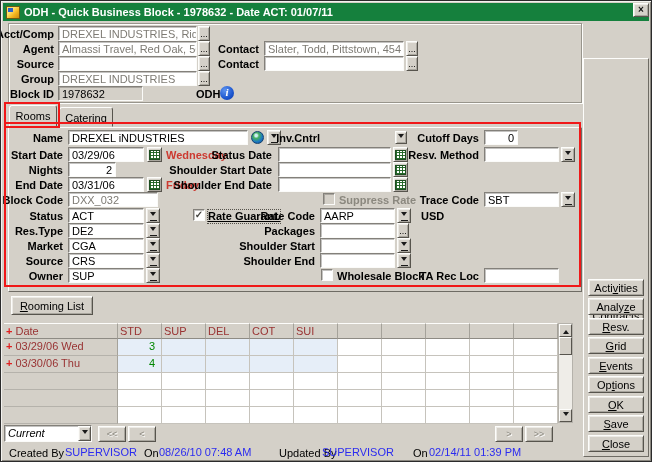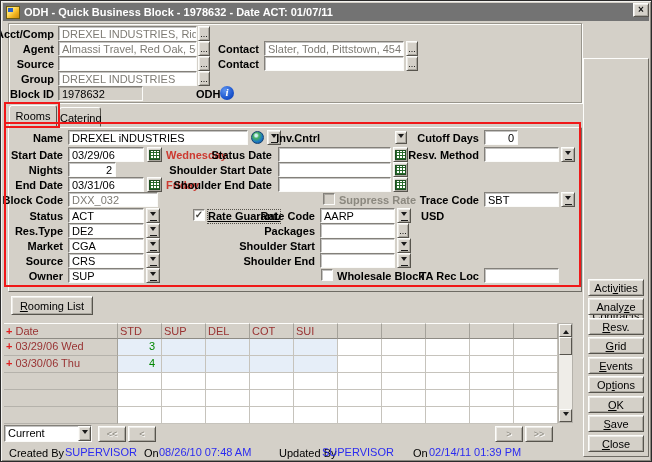--- a/index.html
+++ b/index.html
@@ -5,21 +5,21 @@
   * { margin:0; padding:0; box-sizing:border-box; }
   body { background:#9aa0a6; font-family:"Liberation Sans",sans-serif; }
   #window {
     position:relative; width:652px; height:462px; background:#d4d0c8;
     border:1px solid #2b2b2b;
     box-shadow: inset 1px 1px 0 #f3f2ef, inset -1px -1px 0 #8a877f;
     overflow:hidden; font-family:"Liberation Sans",sans-serif;
   }
   
   #titlebar { position:absolute; left:2px; top:2px; right:2px; height:18px;
-    background:#737373; display:flex; align-items:center; padding-left:3px; }
+    background:#15803d; display:flex; align-items:center; padding-left:3px; }
   #titlebar .ttl { color:#fff; font-size:11px; font-weight:bold; margin-left:4px; white-space:nowrap; }
   .appicon { width:14px; height:13px; border:1px solid #6b5a12;
     background:linear-gradient(135deg,#ffe06a 0 35%,#f2b41d 65%,#c88a10); position:relative; }
   .appicon:after { content:""; position:absolute; left:1px; top:1px; width:5px; height:4px; background:#2c62c9; }
   #closebtn { position:absolute; right:2px; top:2px; width:16px; height:14px;
     background:#d4d0c8; border:1px solid; border-color:#fdfdfb #57544d #57544d #fdfdfb;
     box-shadow:inset 1px 1px 0 #eceae5, inset -1px -1px 0 #a9a69e;
     font-size:10px; font-weight:bold; color:#111; text-align:center; line-height:12px; cursor:default; }
   
   .lbl { position:absolute; font-size:11px; font-weight:bold; color:#000;
@@ -137,21 +137,21 @@
 
   <div class="lbl" style="right:392px;top:42px;">Contact</div>
   <div class="fld graytext" style="left:263px;top:40px;width:140px;">Slater, Todd, Pittstown, 454 752-0885</div>
   <div class="pbtn dots" style="left:405px;top:40px;width:12px;height:15px;">...</div>
 
   <div class="lbl" style="right:392px;top:57px;">Contact</div>
   <div class="fld" style="left:263px;top:55px;width:140px;"></div>
   <div class="pbtn dots" style="left:405px;top:55px;width:12px;height:15px;">...</div>
 
   <div class="tab active" style="left:8px;top:104px;width:48px;height:23px;">Rooms</div>
-  <div class="tab" style="left:58px;top:106px;width:42px;height:20px;">Catering</div>
+  <div class="tab" style="left:58px;top:106px;width:54px;height:20px;">Catering</div>
 
   <div class="panel-raised" style="left:7px;top:126px;width:574px;height:165px;"></div>
 
   <div class="red-rect" style="left:3px;top:101px;width:56px;height:26px;"></div>
   <div class="red-rect" style="left:3px;top:121px;width:577px;height:165px;"></div>
 
   <div class="lbl" style="right:588px;top:131px;">Name</div>
   <div class="fld" style="left:67px;top:129px;width:180px;">DREXEL iNDUSTRIES</div>
   <div class="globe" style="left:250px;top:130px;"></div>
   <div class="pbtn lov" style="left:266px;top:129px;width:14px;height:15px;">
@@ -366,21 +366,21 @@
   <div id="vscroll">
     <div class="sbtn" style="top:0;">
         <span class="tri-up"></span>
       </div>
     <div class="thumb"></div>
     <div class="sbtn" style="bottom:0;">
         <span class="tri"></span>
       </div>
   </div>
 
-  <div class="fld" style="left:3px;top:424px;width:88px;height:17px;"><span>Current</span></div>
+  <div class="fld" style="left:3px;top:424px;width:88px;height:17px;font-style:italic;"><span>Current</span></div>
   <div class="pbtn" style="left:77px;top:425px;width:13px;height:15px;">
       <span class="tri"></span>
     </div>
   <div class="pbtn navdis" style="left:97px;top:425px;width:28px;height:16px;">&lt;&lt;</div>
   <div class="pbtn navdis" style="left:127px;top:425px;width:28px;height:16px;">&lt;</div>
   <div class="pbtn navdis" style="left:494px;top:425px;width:28px;height:16px;">&gt;</div>
   <div class="pbtn navdis" style="left:524px;top:425px;width:28px;height:16px;">&gt;&gt;</div>
 
   <div class="ftxt" style="left:8px;top:446px;">Created By</div>
   <div class="ftxt blue" style="left:64px;top:445px;">SUPERVISOR</div>

